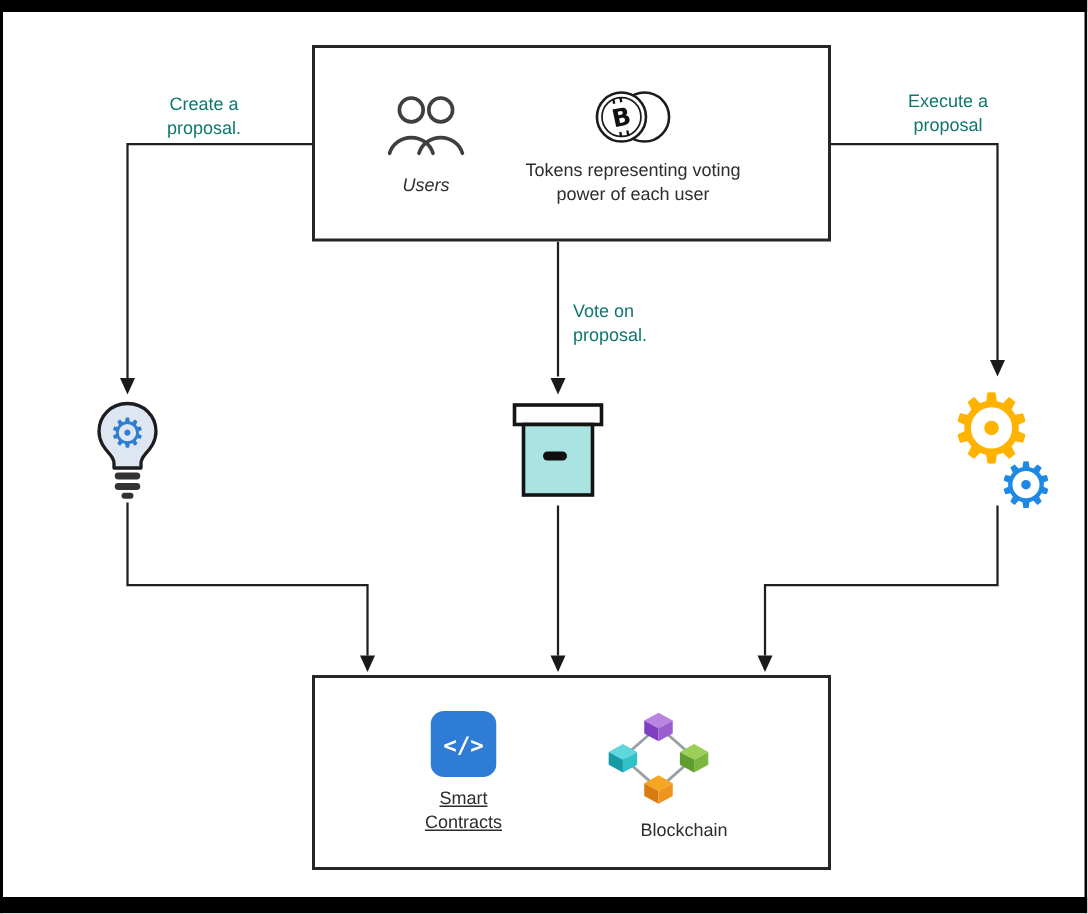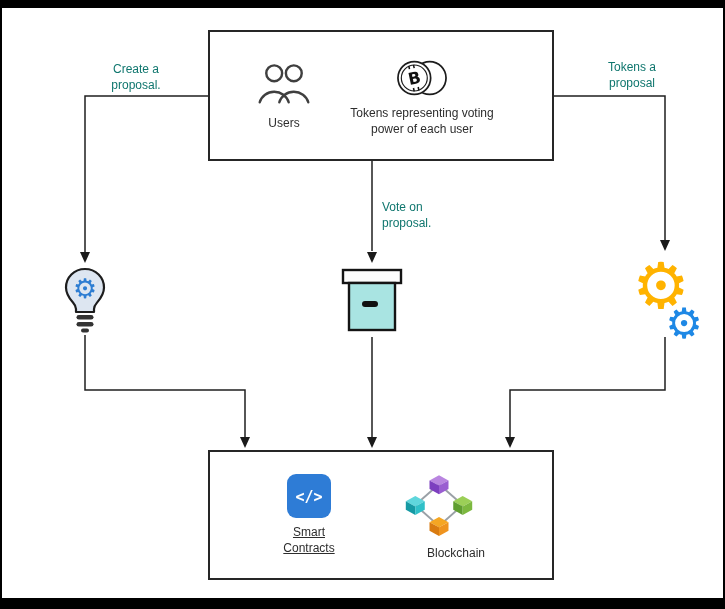--- a/index.html
+++ b/index.html
@@ -13,21 +13,21 @@
   .edge-right{position:absolute;top:0;right:0;width:2px;height:609px;background:#000;}
   .connectors{position:absolute;left:0;top:0;width:725px;height:609px;pointer-events:none;}
   .node{
     position:absolute;background:#fff;border:2px solid #262626;box-sizing:border-box;
     display:flex;align-items:center;justify-content:center;
   }
   .top-box{left:208px;top:30px;width:346px;height:131px;gap:26px;}
   .bottom-box{left:208px;top:450px;width:346px;height:130px;gap:52px;}
   .group{display:flex;flex-direction:column;align-items:center;}
   .lbl{font-size:12px;line-height:1.3;color:#2d2d2d;text-align:center;}
-  .users-lbl{margin-top:7px;}
+  .users-lbl{margin-top:7px;font-style:italic;}
   .tokens-lbl{width:168px;margin-top:3px;}
   .sc-lbl{width:64px;margin-top:7px;text-decoration:underline;}
   .bc-lbl{margin-top:3px;margin-left:34px;}
   .flow-label{position:absolute;font-size:12px;line-height:1.35;color:#0f766e;}
   .create{left:104px;top:61px;width:64px;text-align:center;}
   .vote{left:382px;top:199px;width:62px;text-align:left;}
   .execute{left:596px;top:59px;width:72px;text-align:center;}
   .bulb{position:absolute;left:61px;top:266px;}
   .ballot{position:absolute;left:340px;top:264px;}
   .gears{position:absolute;left:627px;top:248px;}
@@ -82,21 +82,21 @@
               <line x1="27" y1="36" x2="27" y2="39.5"></line>
           </g>
         </g>
       </svg>
       <div class="lbl tokens-lbl">Tokens representing voting power of each user</div>
     </div>
   </div>
 
   <div class="flow-label create">Create a proposal.</div>
   <div class="flow-label vote">Vote on proposal.</div>
-  <div class="flow-label execute">Tokens a proposal</div>
+  <div class="flow-label execute">Execute a proposal</div>
 
   <svg class="bulb" width="48" height="68" viewBox="0 0 48 68" xmlns="http://www.w3.org/2000/svg">
     <path d="M24,3 C13,3 5,11.5 5,21.5 C5,28.5 8.8,33 12,36.6 C14,38.9 15,40.8 15,43 L15,46 L33,46 L33,43
              C33,40.8 34,38.9 36,36.6 C39.2,33 43,28.5 43,21.5 C43,11.5 35,3 24,3 Z" fill="#dde6f1" stroke="#1d1d1d" stroke-width="2.2" stroke-linejoin="round"></path>
     <text x="24" y="32" font-size="27" text-anchor="middle" fill="#2d7dd2" font-family="DejaVu Sans, sans-serif">⚙</text>
     <rect x="15.5" y="49" width="17" height="4.6" rx="2.3" fill="#333"></rect>
     <rect x="15.5" y="56" width="17" height="4.6" rx="2.3" fill="#333"></rect>
     <rect x="20" y="62.5" width="8" height="4" rx="2" fill="#333"></rect>
   </svg>
 

